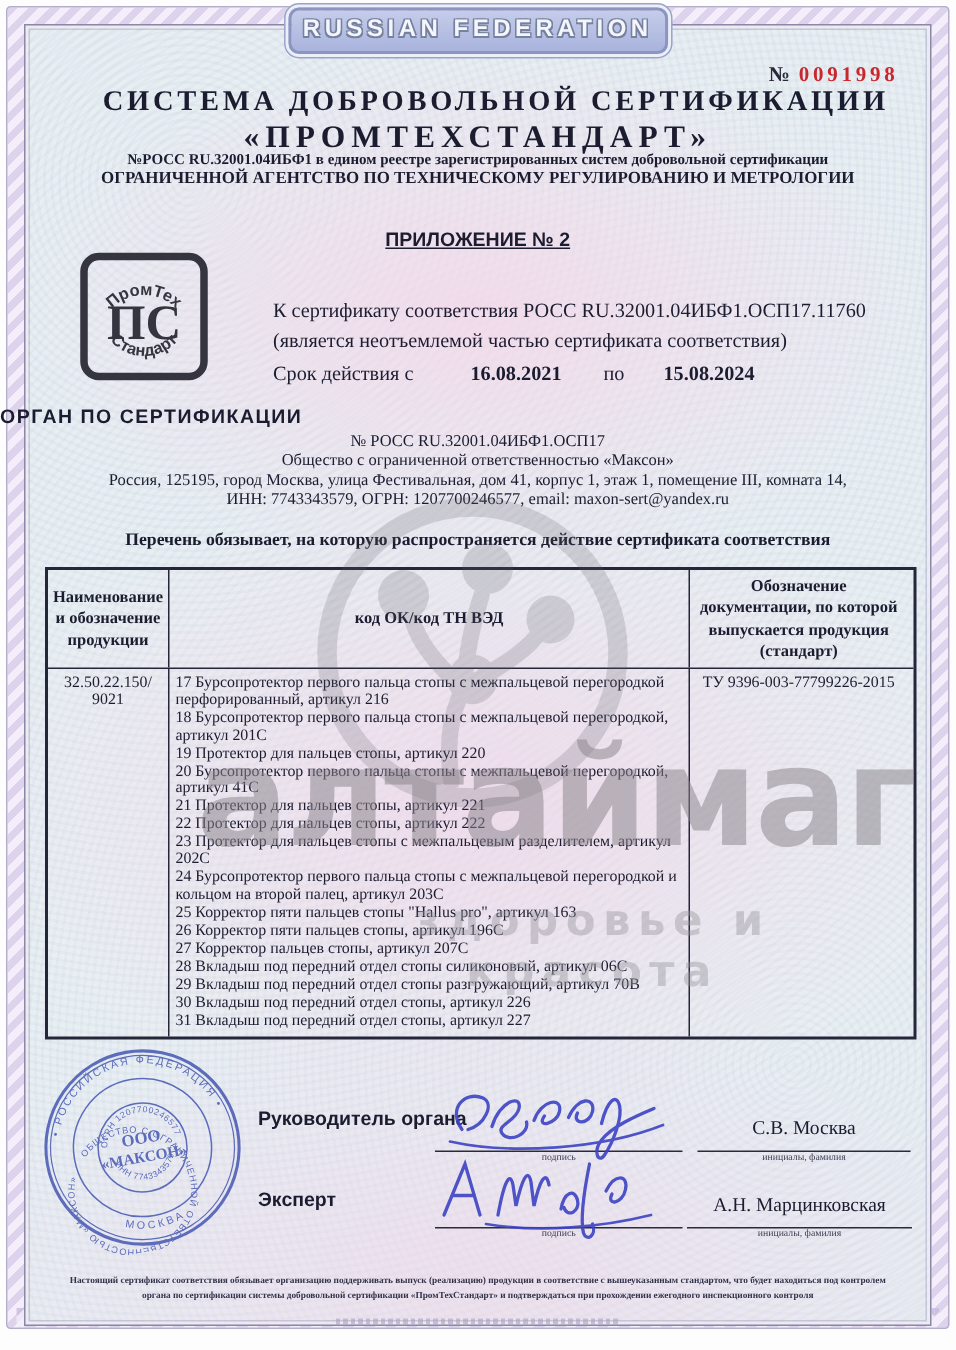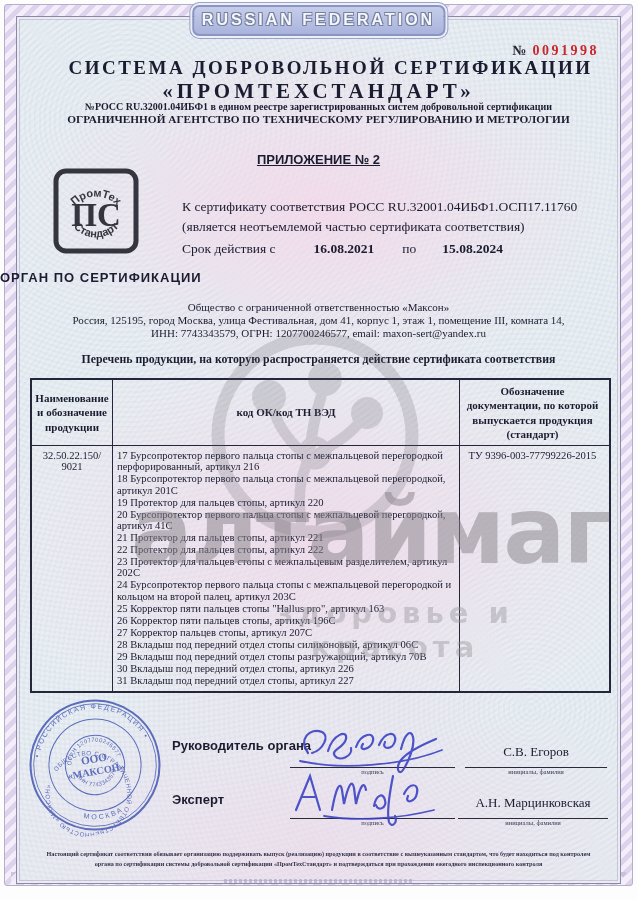--- a/index.html
+++ b/index.html
@@ -148,25 +148,26 @@
   <div class="ref-block">
     <div>К сертификату соответствия РОСС RU.32001.04ИБФ1.ОСП17.11760</div>
     <div>(является неотъемлемой частью сертификата соответствия)</div>
   </div>
 
   <div class="validity">
     <span>Срок действия с</span><span class="gap-a"></span><span class="date">16.08.2021</span><span class="gap-b"></span><span>по</span><span class="gap-c"></span><span class="date">15.08.2024</span>
   </div>
 
   <div class="org-title">ОРГАН ПО СЕРТИФИКАЦИИ</div>
+  <div class="org-line org-number">№ РОСС RU.32001.04ИБФ1.ОСП17</div>
   <div class="org-line org-name">Общество с ограниченной ответственностью «Максон»</div>
   <div class="org-line org-address">Россия, 125195, город Москва, улица Фестивальная, дом 41, корпус 1, этаж 1, помещение III, комната 14,</div>
   <div class="org-line org-req">ИНН: 7743343579, ОГРН: 1207700246577, email: maxon-sert@yandex.ru</div>
 
-  <div class="products-heading">Перечень продукции, на которую распространяется действие сертификата соответствия</div>
+  <div class="products-heading">Перечень обязывает, на которую распространяется действие сертификата соответствия</div>
 
   <div class="ptable">
     <div class="trow thead">
       <div class="cell th">Наименование и обозначение продукции</div>
       <div class="cell th">код ОК/код ТН ВЭД</div>
       <div class="cell th">Обозначение документации, по которой выпускается продукция (стандарт)</div>
     </div>
     <div class="trow tbody">
       <div class="cell td center">32.50.22.150/ 9021</div>
       <div class="cell td">
@@ -198,21 +199,21 @@
         <path d="M38 28 C43 11 58 6 56 16 C54 25 40 27 45 33 C50 39 63 33 61 25"></path>
         <path d="M66 24 C71 10 85 8 83 18 C81 27 67 29 73 21"></path>
         <path d="M89 22 C95 8 107 8 105 18 C103 27 91 27 95 19"></path>
         <path d="M111 26 C115 10 121 6 123 14 C125 22 119 38 113 47 C109 53 105 45 111 37 C118 28 134 21 146 16"></path>
         <path d="M10 38 C50 47 112 43 152 27" stroke-width="1.8"></path>
       </g>
     </svg>
     <div class="caption">подпись</div>
   </div>
   <div class="sig-cell name1-line">
-    <span>С.В. Егоров</span>
+    <span>С.В. Москва</span>
     <div class="caption">инициалы, фамилия</div>
   </div>
 
   <div class="role role-expert">Эксперт</div>
   <div class="sig-cell sig2-line">
     <svg class="sig-svg" width="160" height="56" viewBox="0 0 160 56">
       <g fill="none" stroke="#3d43c4" stroke-width="2.2" stroke-linecap="round" opacity="0.9">
         <path d="M6 40 L20 6 L30 40"></path>
         <path d="M12 27 L26 27"></path>
         <path d="M42 40 C46 18 50 10 52 20 L54 34 C58 16 62 8 64 18 L66 34 C70 16 74 10 76 20"></path>

